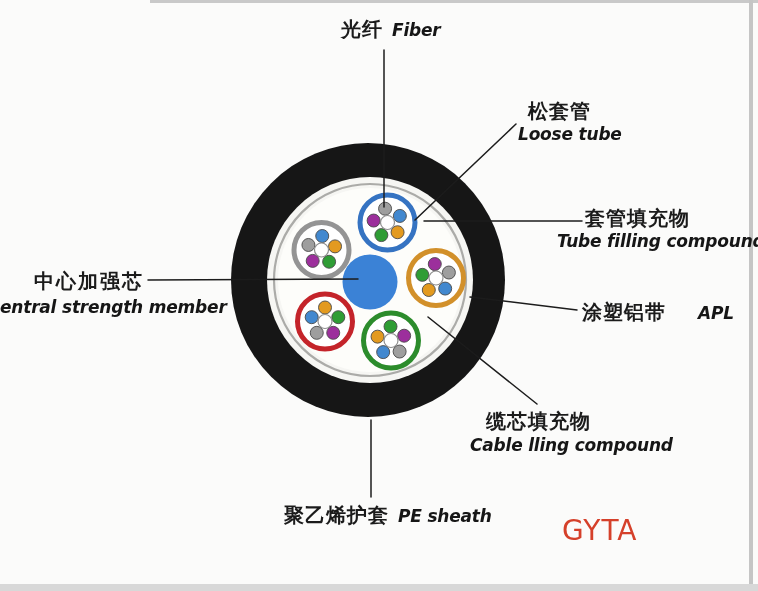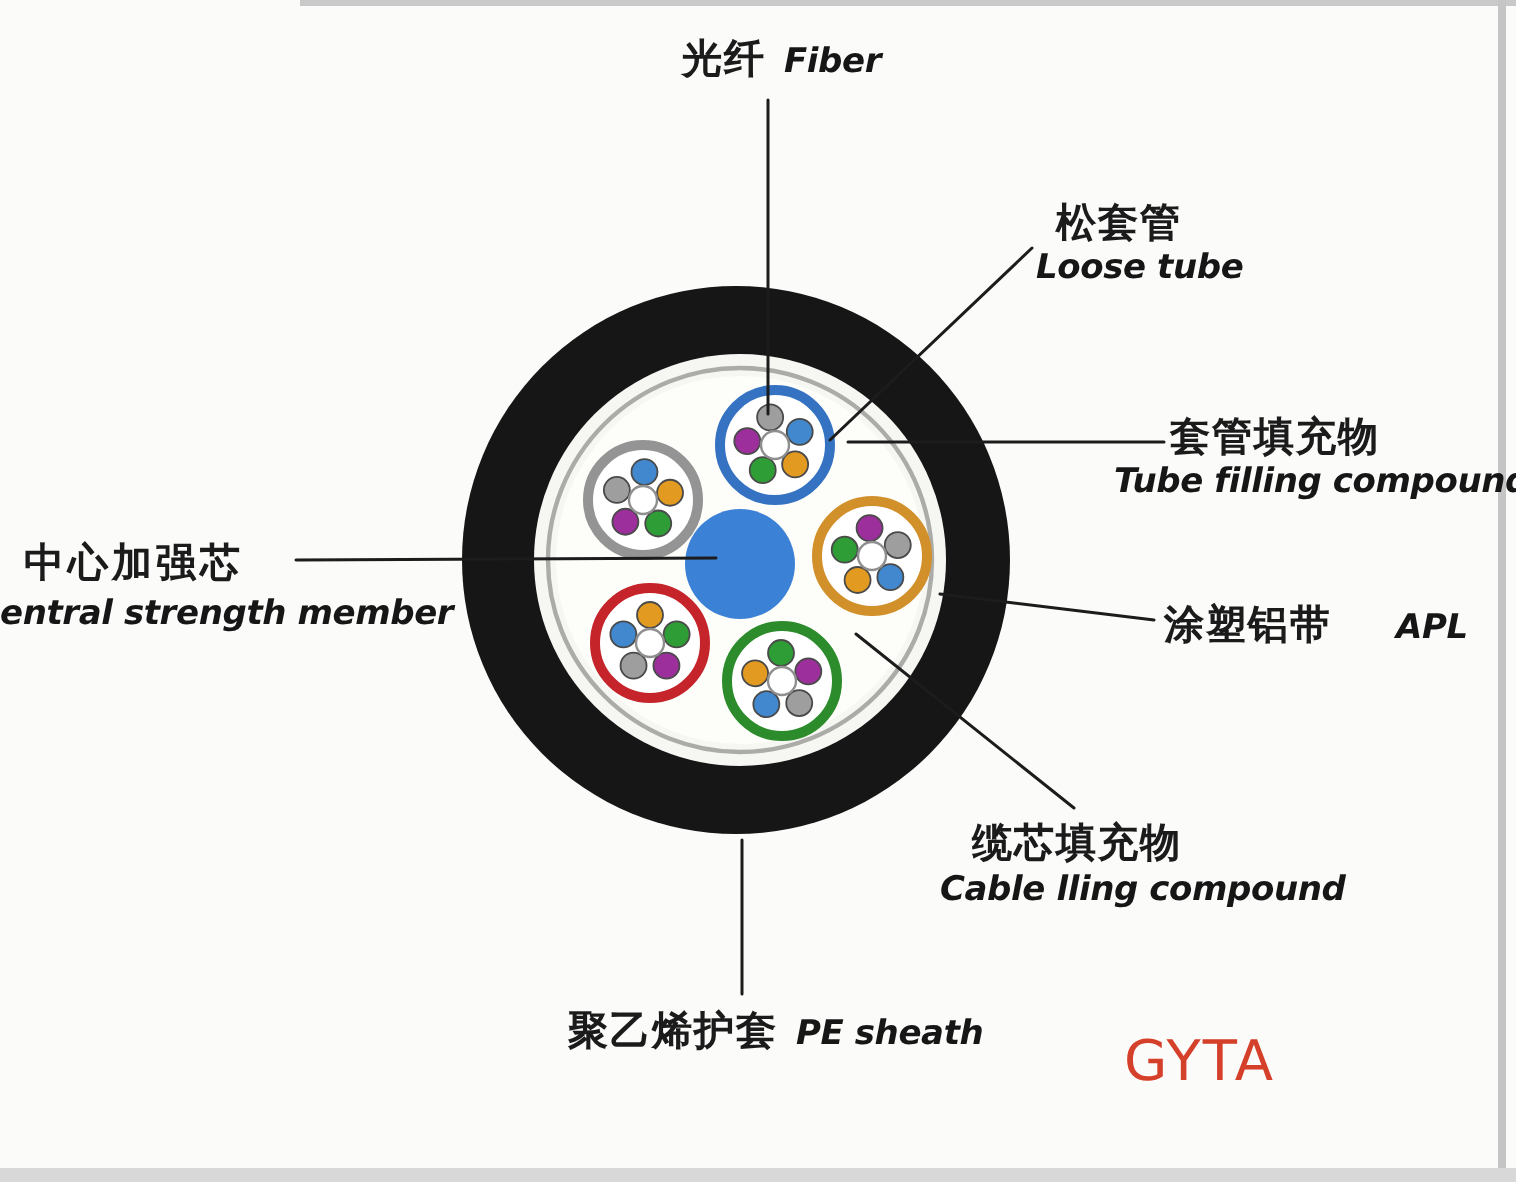--- a/index.html
+++ b/index.html
@@ -18,21 +18,21 @@
   .en{font-size:17px;font-style:italic;font-weight:600;letter-spacing:-0.2px;color:#161616;display:block;text-align:right;}
   .lbl-fiber{left:341px;top:16px;}
   .lbl-loose{left:518px;top:100px;line-height:23px;}
   .lbl-loose .zh{margin-left:10px;}
   .lbl-tubefill{left:557px;top:207px;line-height:23px;}
   .lbl-tubefill .zh{margin-left:28px;}
   .lbl-apl{left:582px;top:299px;gap:32px;}
   .lbl-cablefill{left:470px;top:409px;line-height:24px;}
   .lbl-cablefill .zh{margin-left:16px;}
   .lbl-strength{left:0px;top:268px;line-height:26px;}
-  .lbl-strength .zh{margin-left:12px;letter-spacing:2px;}
+  .lbl-strength .zh{margin-left:34px;letter-spacing:2px;}
   .lbl-pe{left:284px;top:502px;}
   .lbl-gyta{left:562px;top:514px;font-size:28px;font-weight:normal;letter-spacing:1px;color:#d5402a;}
 </style>
 </head>
 <body>
 
 <div class="stage">
 
   <svg class="cable-svg" width="758" height="591" viewBox="0 0 758 591">
     <g id="cable-root">

